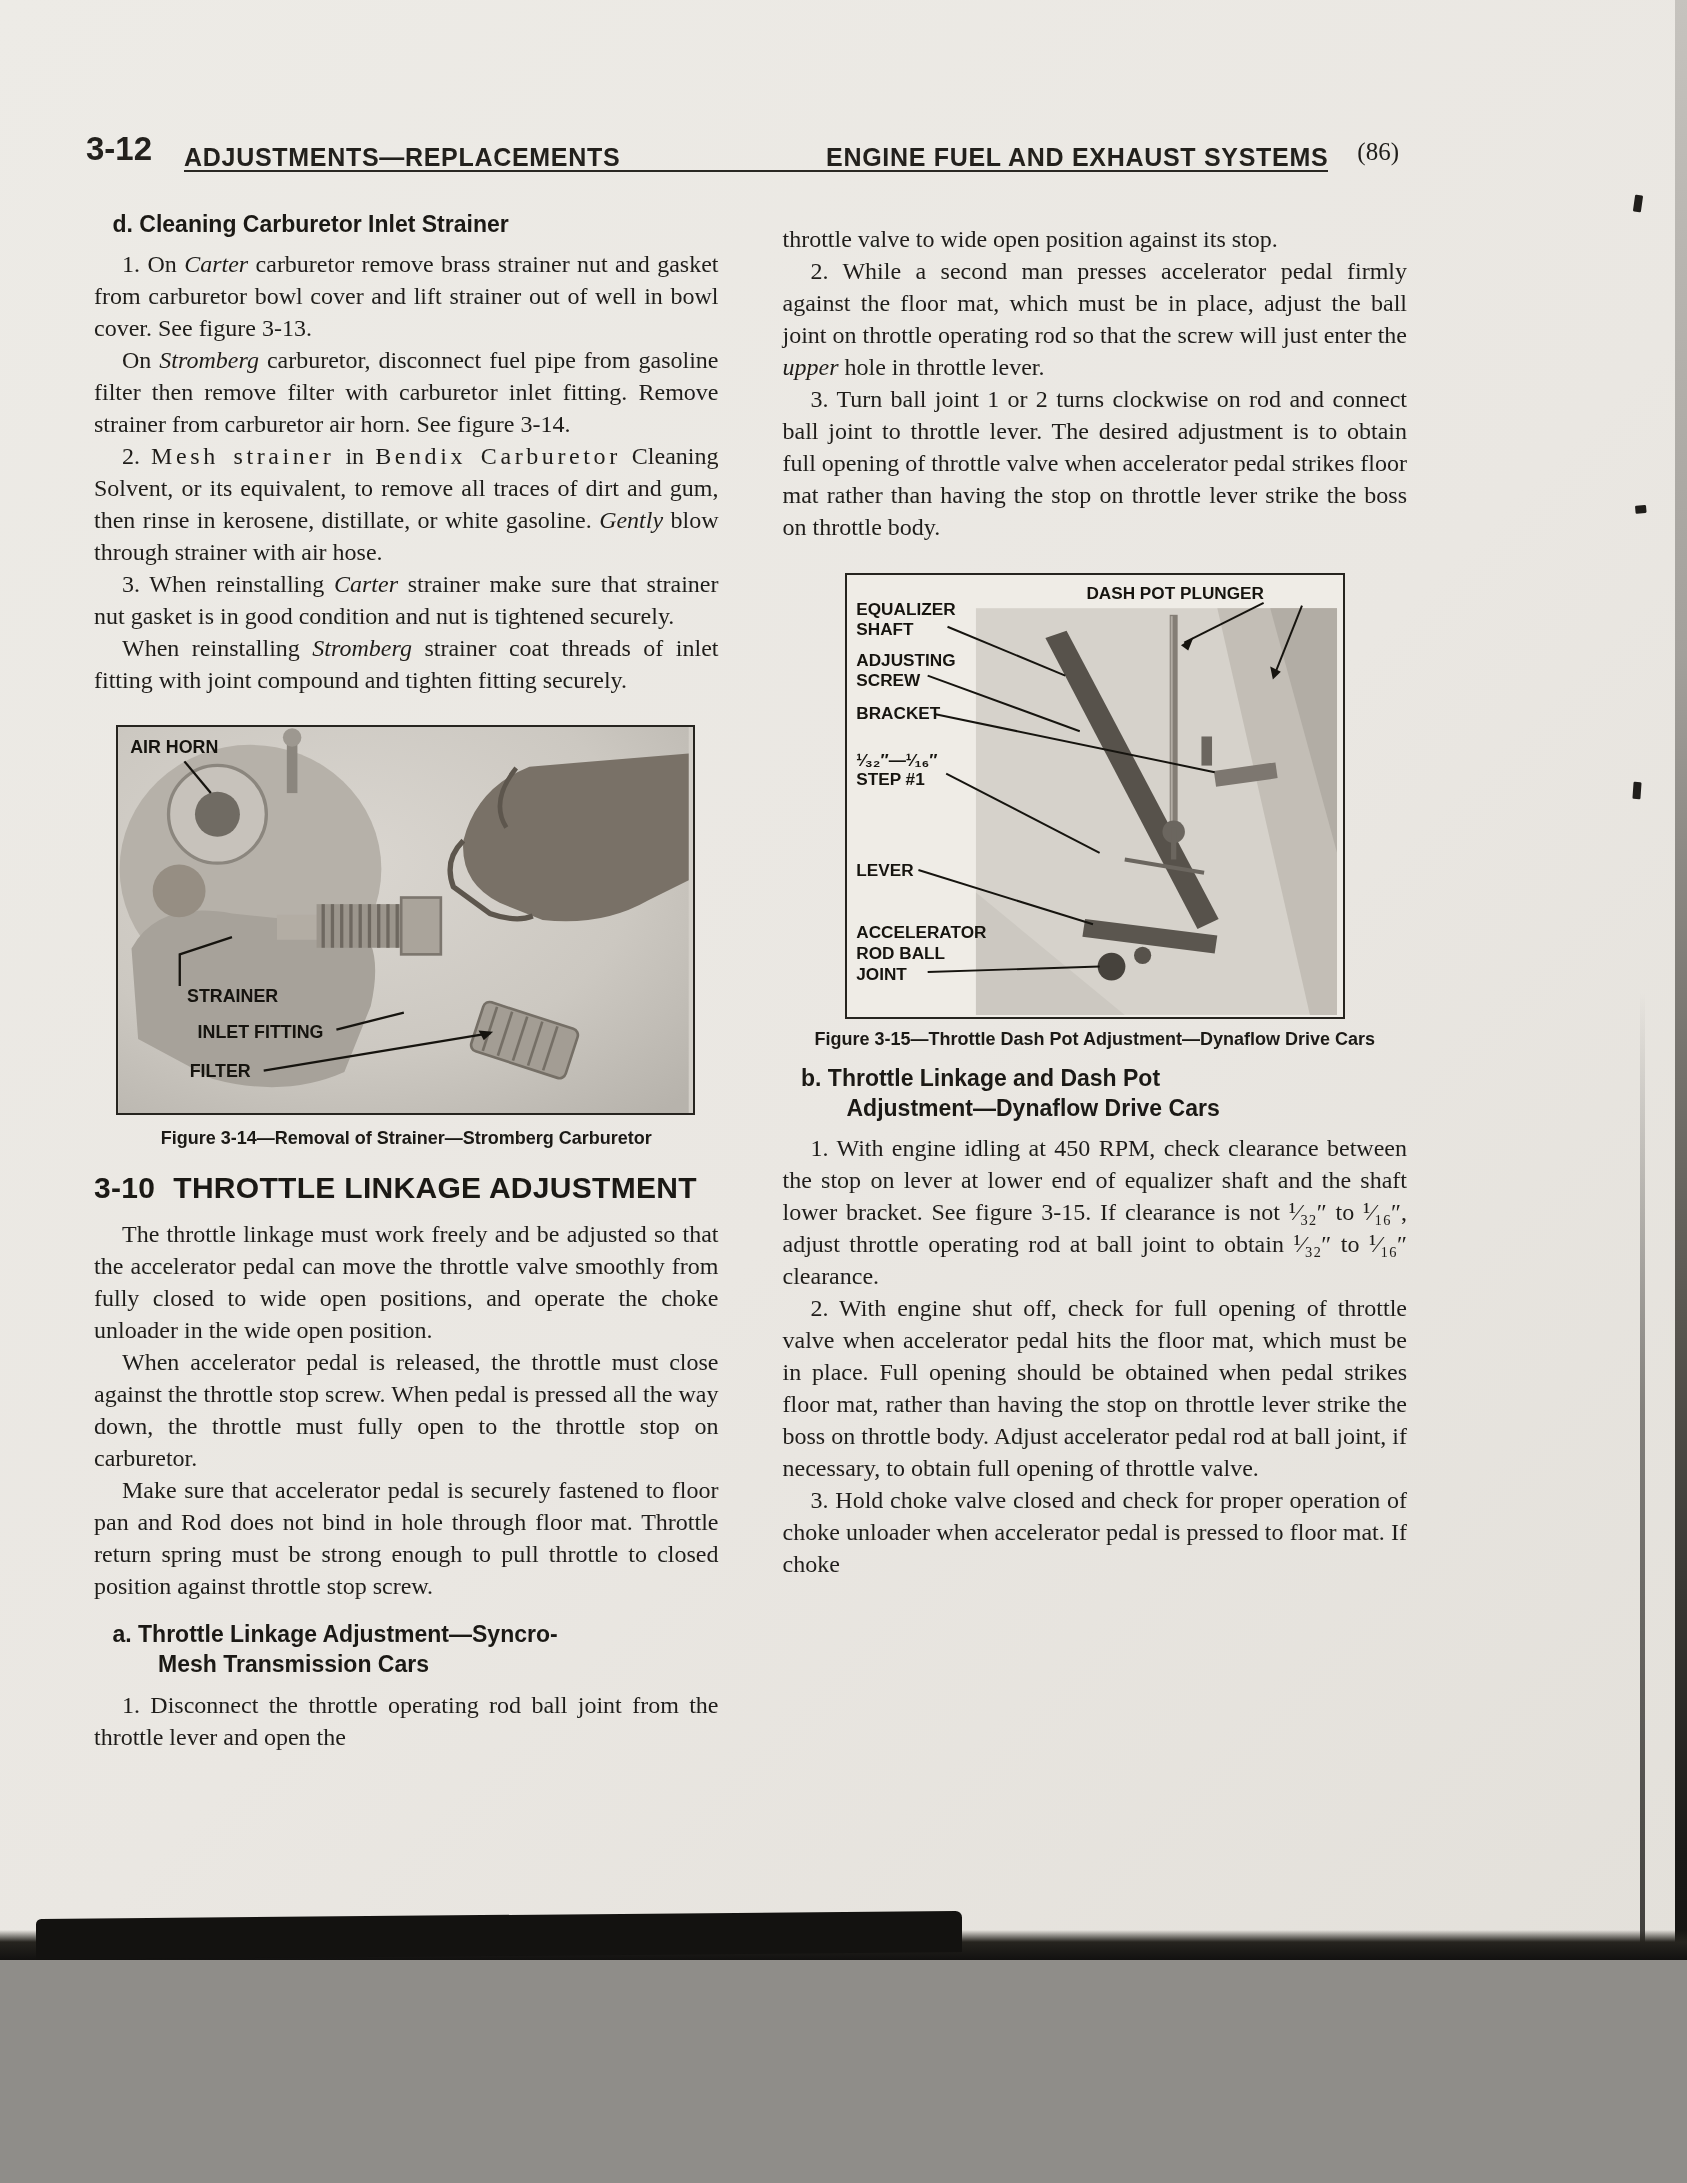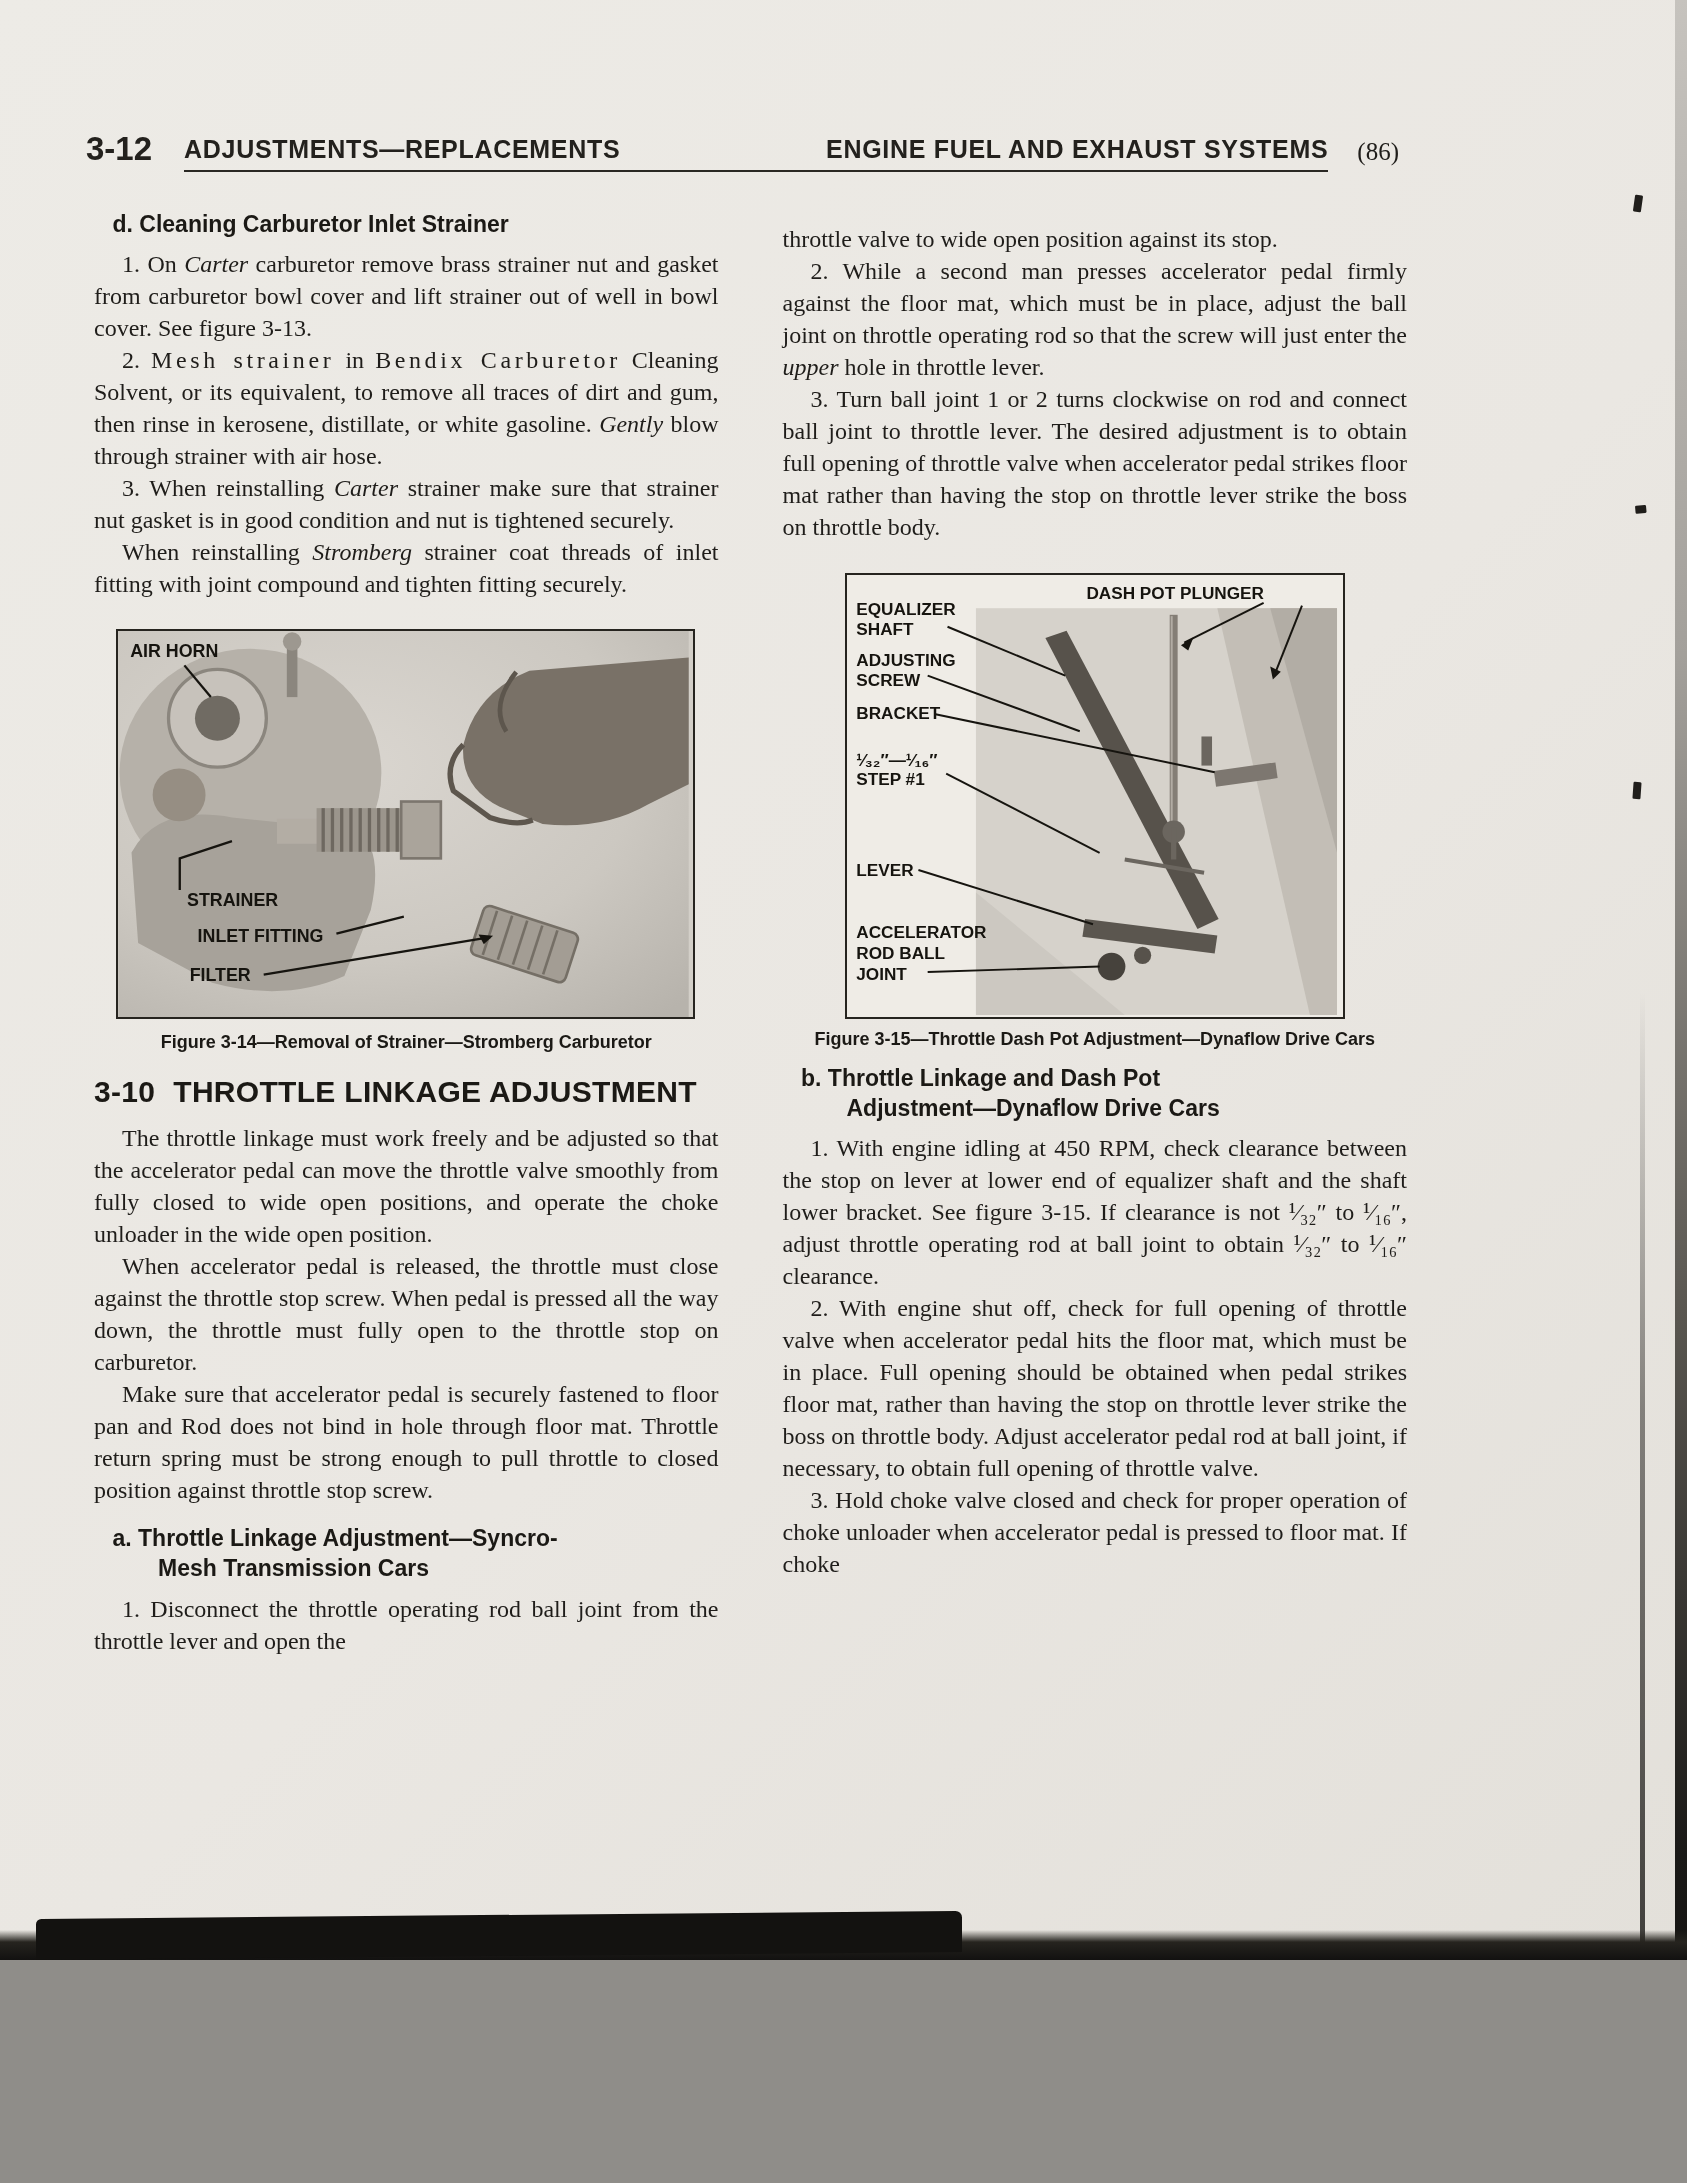--- a/index.html
+++ b/index.html
@@ -8,21 +8,21 @@
     position:relative; width:1687px; height:1960px; overflow:hidden;
     background:linear-gradient(135deg, #edebe6 0%, #eae7e2 55%, #e3e0da 100%);
     color:#1f1d1a;
     font-family:"Liberation Serif", "DejaVu Serif", serif;
   }
 
   
   .header { position:absolute; left:86px; top:132px; width:1313px; display:flex; align-items:flex-end; }
   .hdr-num { font:bold 33px/1 "Liberation Sans", sans-serif; color:#23211d; margin-right:32px; padding-bottom:6.6px; }
   .hdr-titles { flex:1; display:flex; justify-content:space-between; align-items:baseline;
-    border-bottom:2.6px solid #2a2823; padding-bottom:8px;
+    border-bottom:2.6px solid #2a2823; 
     font:bold 25px/1 "Liberation Sans", sans-serif; letter-spacing:0.7px; color:#23211d;text-align:center; }
   .hdr-pg { font:25px/1 "Liberation Serif", serif; margin-left:29px; padding-bottom:8px; }
 
   
   .columns { position:absolute; left:94px; top:202px; width:1313px; display:flex; gap:64px; }
   .col { width:629px; font-size:24px; line-height:32px; text-align:justify; }
   .col-right { padding-top:21px; }
   p.body { margin:0; text-indent:28px; }
   p.noindent { text-indent:0; }
   .spaced { letter-spacing:0.15em; }
@@ -73,20 +73,21 @@
     </div>
     <div class="hdr-pg">(86)</div>
   </header>
 
   <div class="columns">
 
     <div class="col col-left">
       <h3 class="subheading sub-one">d. Cleaning Carburetor Inlet Strainer</h3>
 
       <p class="body"><span>1. On </span><i>Carter</i><span> carburetor remove brass strainer nut and gasket from carburetor bowl cover and lift strainer out of well in bowl cover. See figure 3-13.</span></p>
+      <p class="body"><span>On </span><i>Stromberg</i><span> carburetor, disconnect fuel pipe from gasoline filter then remove filter with carburetor inlet fitting. Remove strainer from carburetor air horn. See figure 3-14.</span></p>
       <p class="body"><span>2. </span><span class="spaced">Mesh strainer</span><span> in </span><span class="spaced">Bendix Carburetor</span><span> Cleaning Solvent, or its equivalent, to remove all traces of dirt and gum, then rinse in kerosene, distillate, or white gasoline. </span><i>Gently</i><span> blow through strainer with air hose.</span></p>
       <p class="body"><span>3. When reinstalling </span><i>Carter</i><span> strainer make sure that strainer nut gasket is in good condition and nut is tightened securely.</span></p>
       <p class="body"><span>When reinstalling </span><i>Stromberg</i><span> strainer coat threads of inlet fitting with joint compound and tighten fitting securely.</span></p>
 
       <figure class="figure">
         <div class="fig14-frame">
           <svg width="571" height="386" viewBox="0 0 863 584" style="font-size:36px">
             <defs>
               <radialGradient id="photoBg" cx="40%" cy="35%" r="85%">
                 <stop offset="0%" stop-color="#dad6d0"></stop>

